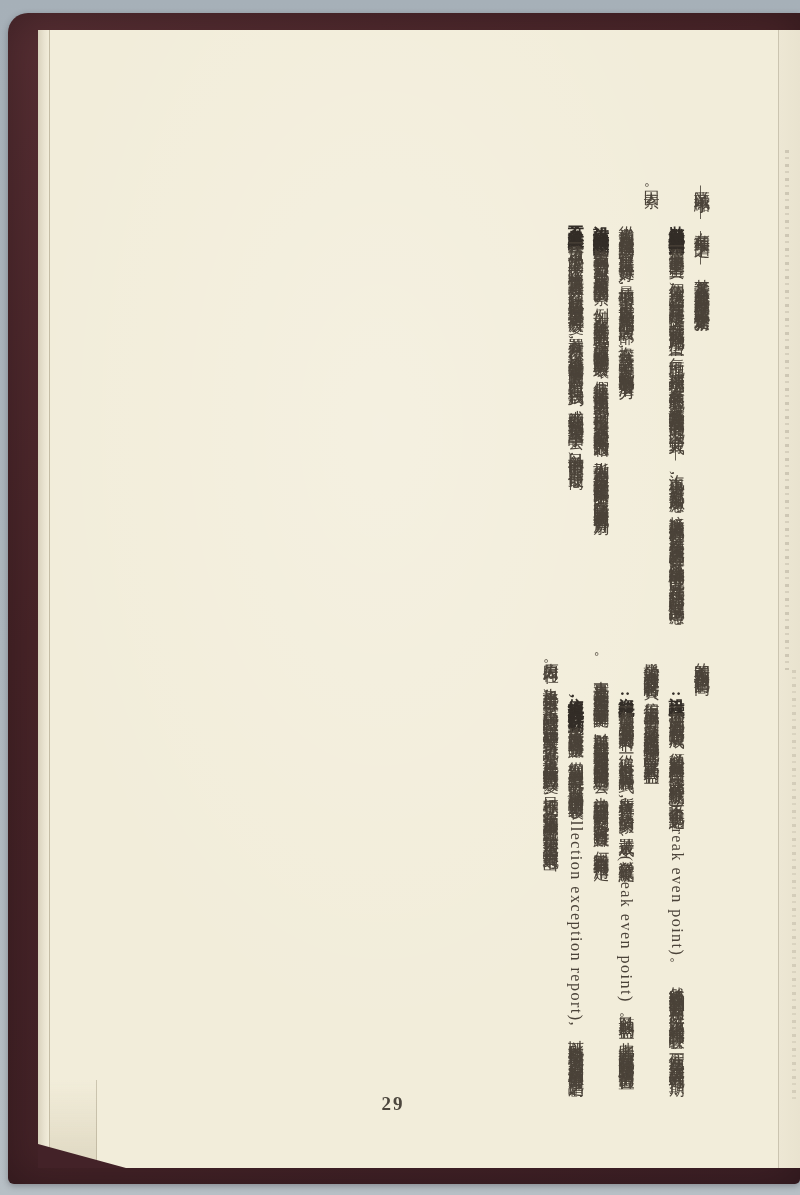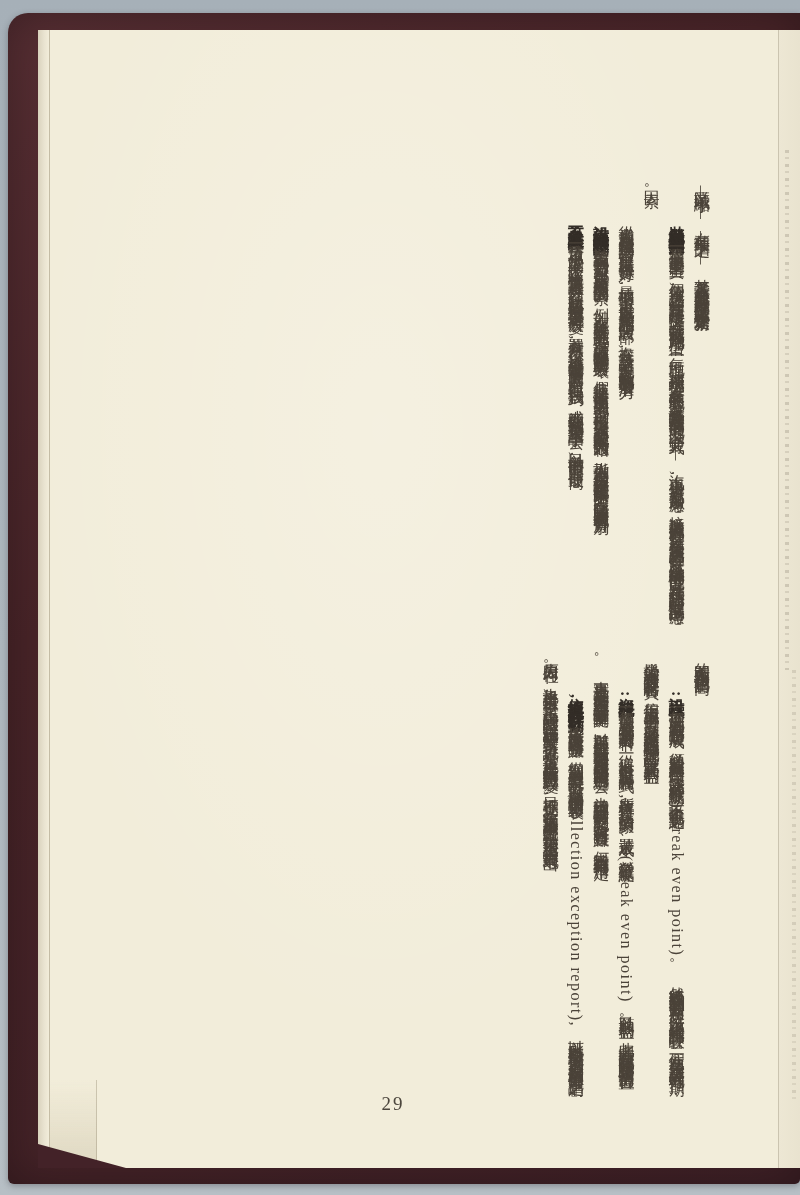--- a/index.html
+++ b/index.html
@@ -48,21 +48,21 @@
     font-size:16px;letter-spacing:1.5px;line-height:25.2px;
     color:#4b4339;line-break:anywhere;overflow-wrap:anywhere;
   }
   .block.upper{top:148px;}
   .block.lower{top:620px;}
   .block p{margin:0;padding:0;}
   .block p.indent{text-indent:35px;}
   .lead{font-weight:700;color:#332d27;}
   .pagenum{
     position:absolute;left:305px;top:1063px;width:100px;text-align:center;
-    font-size:19px;letter-spacing:2px;color:#4c463d;
+    font-size:19px;letter-spacing:2px;color:#4c463d;font-weight:bold;
   }
   .corner-shade{
     position:absolute;left:11px;bottom:0;width:47px;height:88px;
     background:linear-gradient(180deg,rgba(0,0,0,0),rgba(203,194,168,.5));
     border-right:1px solid rgba(150,140,115,.4);
   }
   .cover-notch{
     position:absolute;left:0;bottom:0;width:88px;height:24px;
     background:#432228;
     clip-path:polygon(0 0,0 100%,100% 100%);

